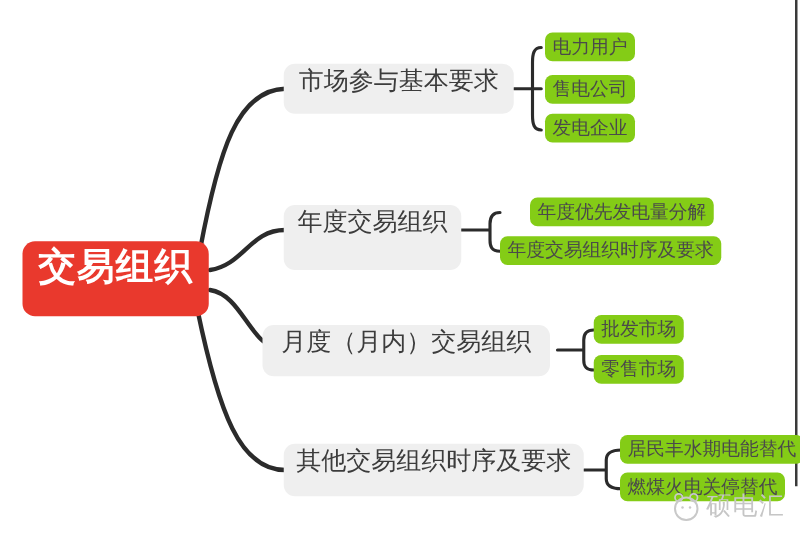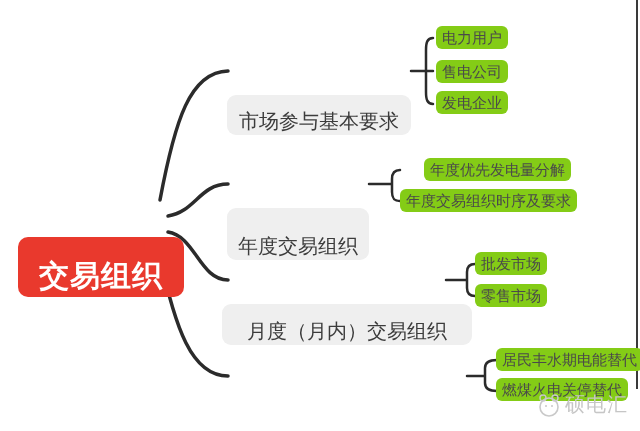--- a/index.html
+++ b/index.html
@@ -18,49 +18,48 @@
   .connectors {
     position: absolute;
     left: 0;
     top: 0;
     width: 640px;
     height: 431px;
   }
   .node {
     position: absolute;
     display: flex;
-    align-items: flex-end;
+    align-items: flex-start;
     justify-content: center;
     box-sizing: border-box;
     white-space: nowrap;
-    margin-top: 44px;
   }
   .root-node {
     left: 18px;
     top: 193px;
-    width: 166px;
+    width: 149px;
     height: 60px;
     background: #e9392d;
     border-radius: 10px;
     color: #ffffff;
     font-size: 30px;
     font-weight: bold;
     letter-spacing: 1px;
     z-index: 3;
   }
   .branch-node {
     background: #efefef;
     border-radius: 9px;
     color: #3c3c3c;
     font-size: 20px;
     z-index: 2;
   }
   .branch-1 { left: 227px; top: 51px;  width: 184px; height: 40px; }
   .branch-2 { left: 227px; top: 164px; width: 142px; height: 52px; }
-  .branch-3 { left: 222px; top: 260px; width: 250px; height: 41px; }
+  .branch-3 { left: 210px; top: 260px; width: 230px; height: 41px; }
   .branch-4 { left: 227px; top: 355px; width: 240px; height: 42px; }
   .leaf-node {
     position: absolute;
     background: #84cc16;
     border-radius: 6px;
     color: #4a4a4a;
     font-size: 15px;
     line-height: 1;
     padding: 4px 6px;
     white-space: nowrap;
@@ -140,20 +139,23 @@
   <div class="node branch-node branch-3">
     <span>月度（月内）交易组织</span>
   </div>
   <div class="leaf-node" style="left:475px; top:252px;">
     <span>批发市场</span>
   </div>
   <div class="leaf-node" style="left:475px; top:284px;">
     <span>零售市场</span>
   </div>
 
+  <div class="node branch-node branch-4">
+    <span>其他交易组织时序及要求</span>
+  </div>
   <div class="leaf-node" style="left:496px; top:348px;">
     <span>居民丰水期电能替代</span>
   </div>
   <div class="leaf-node" style="left:496px; top:378px;">
     <span>燃煤火电关停替代</span>
   </div>
 
   <div class="watermark">
     <span class="watermark-face">
       <svg width="26" height="26" viewBox="0 0 26 26" xmlns="http://www.w3.org/2000/svg">

